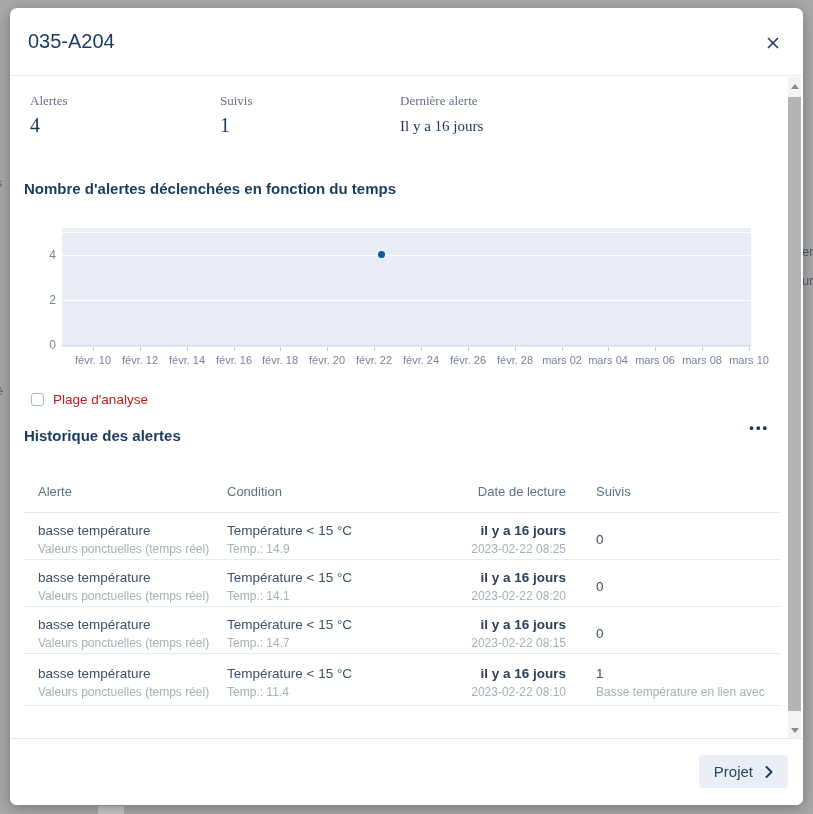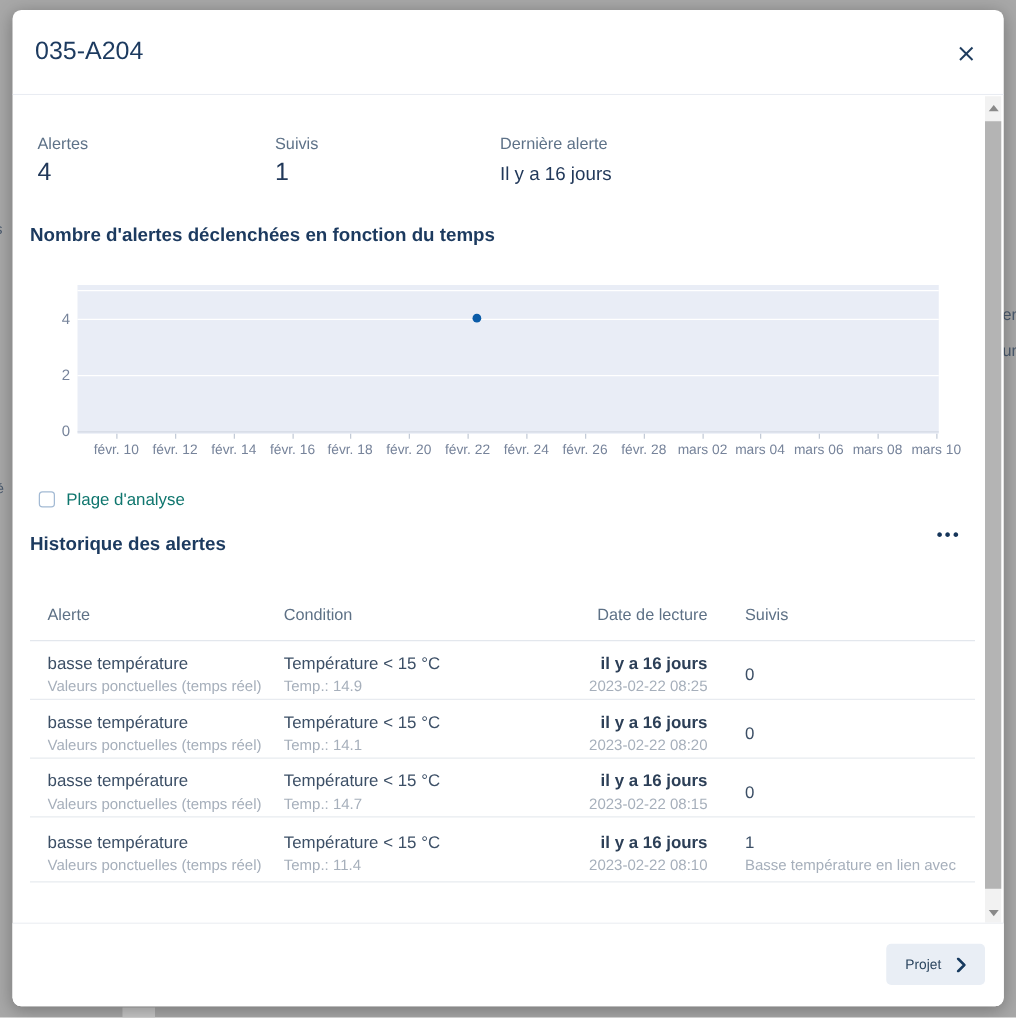--- a/index.html
+++ b/index.html
@@ -16,39 +16,39 @@
 
   .modal { position: absolute; left: 10px; top: 8px; width: 793px; height: 797px;
            background: #fff; border-radius: 7px; box-shadow: 0 3px 14px rgba(0,0,0,.30); }
 
   .m-header { position: absolute; left: 0; top: 0; right: 0; height: 68px;
               border-bottom: 1px solid #e9ecf2; border-radius: 7px 7px 0 0; }
   .m-title { position: absolute; left: 18px; top: 22px; font-size: 20px; color: #1c3a5f; font-weight: 500; }
   .close-btn { position: absolute; right: 22px; top: 28px; width: 16px; height: 16px;
                background: none; border: none; cursor: pointer; padding: 0; }
 
-  .stat { position: absolute; top: 99px; }
+  .stat { position: absolute; top: 85px; font-family: Liberation Serif, serif; }
   .stat-0 { left: 20px; } .stat-1 { left: 210px; } .stat-2 { left: 390px; }
   .stat-label { font-size: 13px; color: #5e7288; }
   .stat-value { font-size: 20px; color: #22395a; margin-top: 5px; }
   .stat-2 .stat-value { font-size: 15px; margin-top: 9px; }
 
   .chart-title { position: absolute; left: 14px; top: 172px; font-size: 15px; font-weight: 700; color: #1c3a5f; }
 
   .chart-region { position: absolute; left: 0; top: 212px; width: 778px; height: 160px; }
   .plot { position: absolute; left: 52px; top: 8px; width: 689px; height: 119px; }
   .gridline { position: absolute; left: 0; right: 0; height: 1px; }
   .y-label { position: absolute; left: 4px; width: 42px; text-align: right; font-size: 12px; color: #76839a; }
   .x-label { position: absolute; top: 134px; font-size: 11px; color: #76839a; transform: translateX(-50%); white-space: nowrap; }
   .x-tick { position: absolute; top: 127px; width: 1px; height: 4px; background: #c3cbd7; }
   .pt { position: absolute; width: 7px; height: 7px; border-radius: 50%; }
 
   .cb-row { position: absolute; left: 21px; top: 384px; display: flex; align-items: center; }
   .checkbox { width: 13px; height: 13px; border: 1px solid #a3bad4; border-radius: 3px; background: #fff; cursor: pointer; }
-  .cb-label { margin-left: 9px; font-size: 13.5px; color: #0f766e; }
+  .cb-label { margin-left: 9px; font-size: 13.5px; color: #b91c1c; }
 
   .history-title { position: absolute; left: 14px; top: 419px; font-size: 15px; font-weight: 700; color: #1c3a5f; }
   .menu-btn { position: absolute; right: 34px; top: 412px; background: none; border: none; cursor: pointer;
               font-size: 13px; letter-spacing: 2px; font-weight: 700; color: #16355a; }
 
   .table { position: absolute; left: 14px; top: 462px; width: 756px; }
   .t-head, .t-row { display: grid; grid-template-columns: 189px 233px 106px 1fr; padding-left: 14px; }
   .t-head { height: 43px; align-items: center; border-bottom: 1px solid #e3e7ed; }
   .t-head > div { font-size: 13px; color: #5e7186; }
   .th-date { text-align: right; }
@@ -59,21 +59,21 @@
   .c-sub { font-size: 12px; color: #a6afbb; line-height: 17px; margin-top: 1px; white-space: nowrap; }
   .c-date { text-align: right; }
   .c-date .c-main { font-weight: 700; color: #2c3f57; }
   .c-suivis { padding-left: 30px; }
 
   .m-footer { position: absolute; left: 0; bottom: 0; right: 0; height: 67px; background: #fff;
               border-top: 1px solid #e4e8ee; border-radius: 0 0 7px 7px; }
   .project-btn { position: absolute; right: 15px; top: 16px; height: 33px; padding: 0 15px;
                  background: #e9eef5; border: none; border-radius: 4px; cursor: pointer;
                  display: flex; align-items: center; gap: 12px; font-family: inherit;
-                 font-size: 11px; color: #2b455f; }
+                 font-size: 15px; color: #2b455f; }
 
   .scrollbar { position: absolute; right: 2px; top: 69px; width: 13px; height: 661px; background: #f2f2f2; }
   .sb-thumb { position: absolute; left: 0; top: 20px; width: 13px; height: 614px; background: #b4b4b4; }
   .sb-arrow { position: absolute; left: 3px; width: 0; height: 0; border-left: 4px solid transparent; border-right: 4px solid transparent; }
   .sb-up { top: 7px; border-bottom: 5px solid #8a8a8a; }
   .sb-down { top: 651px; border-top: 5px solid #8a8a8a; }
 </style>
 </head>
 <body>
 

